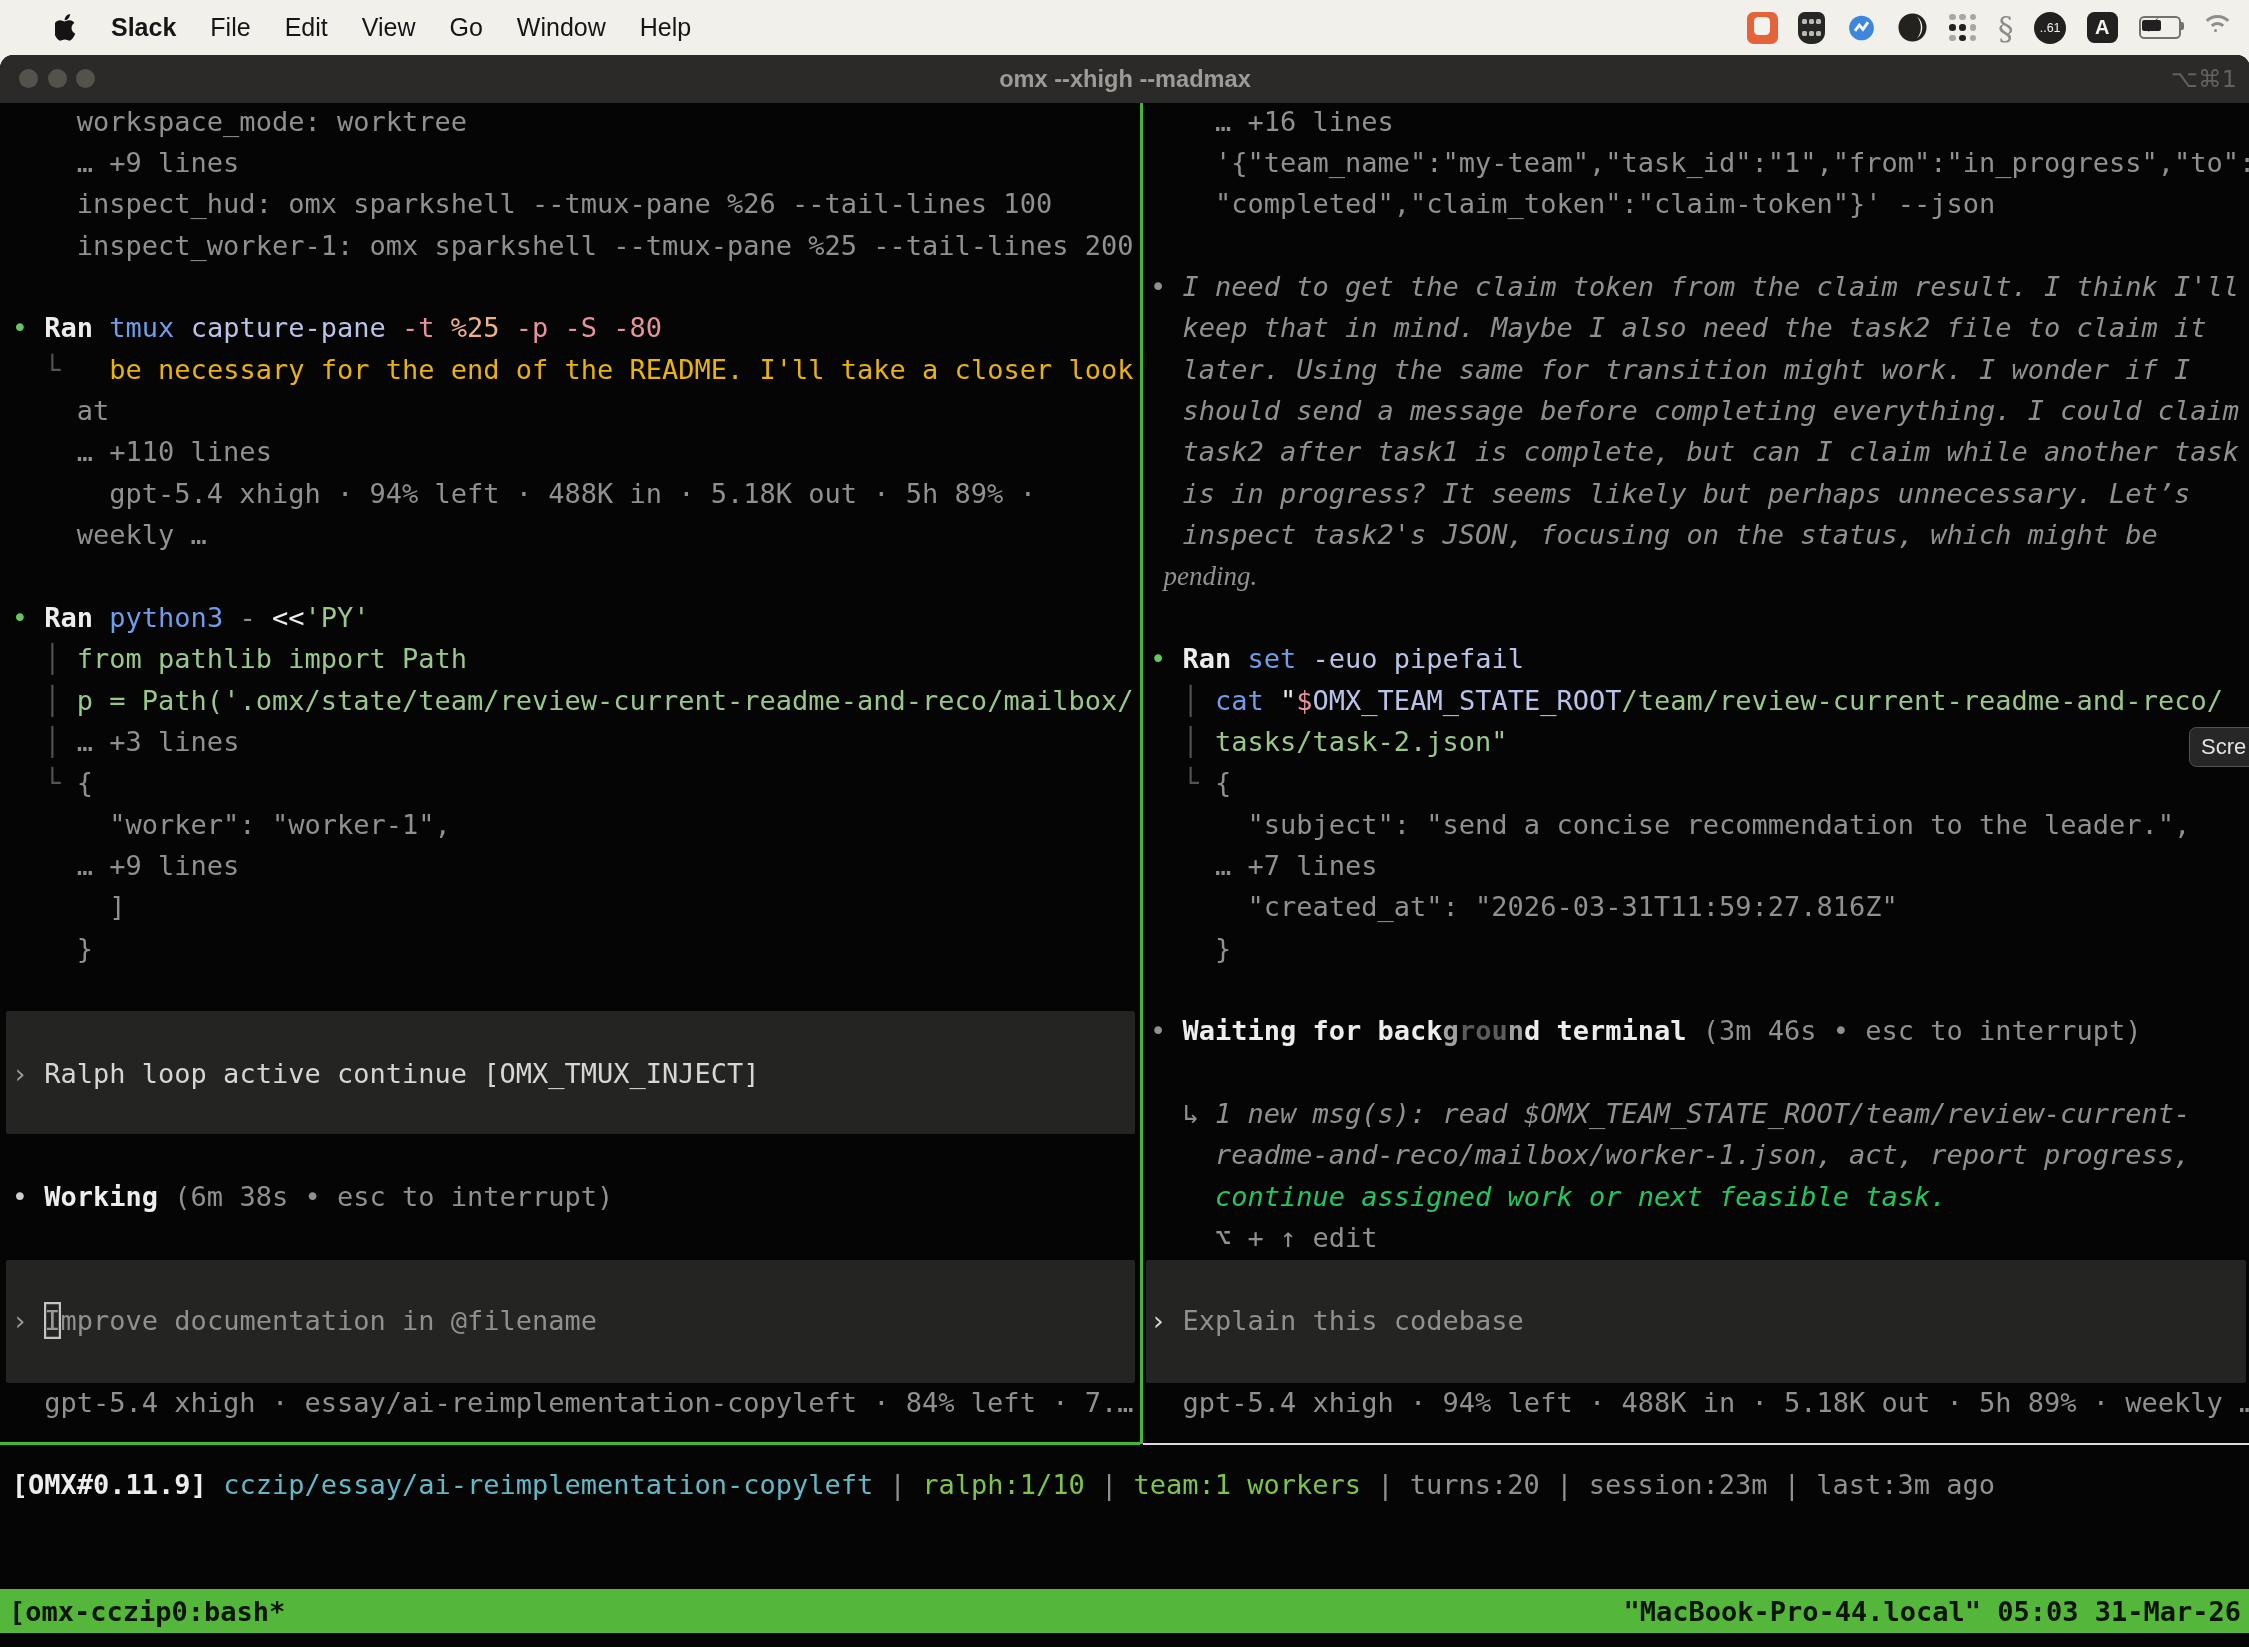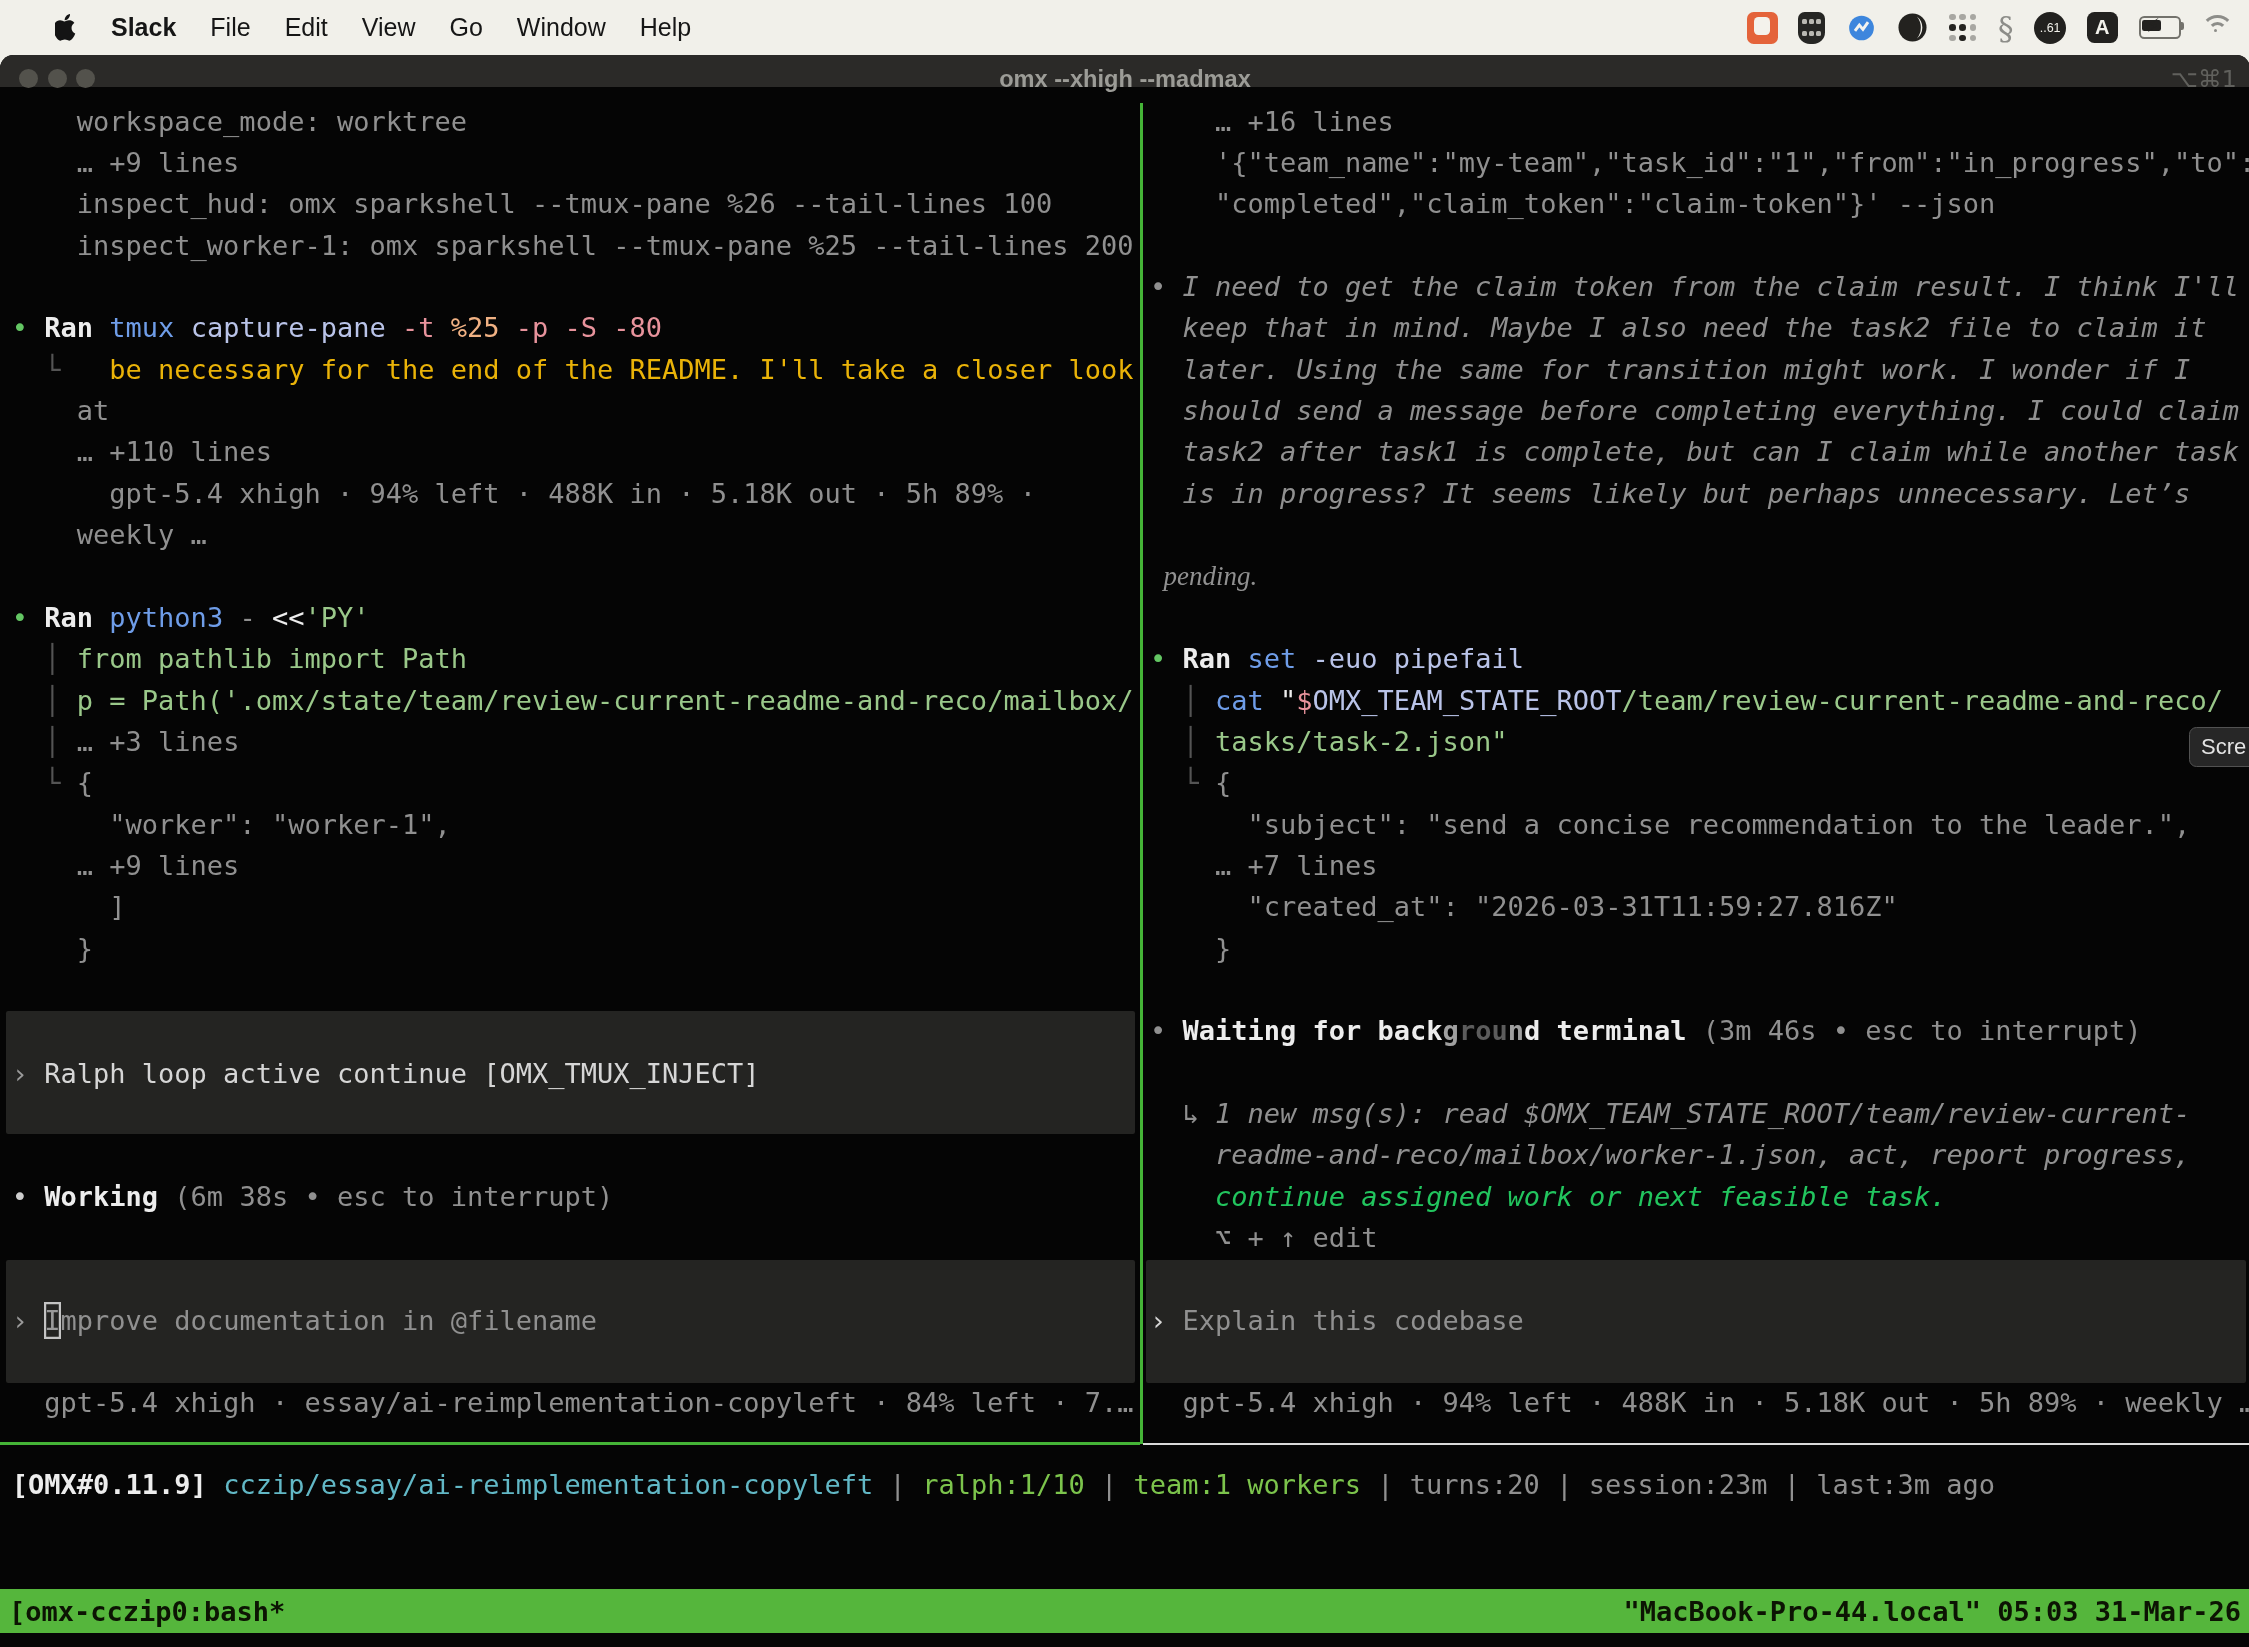--- a/index.html
+++ b/index.html
@@ -34,21 +34,21 @@
   .ic-batt b{position:absolute;left:5.9px;top:-4.4px;color:#22211f;font-size:19px;font-family:"DejaVu Sans",sans-serif;}
   .ic-batt i{position:absolute;right:-5.9px;top:4.4px;width:3.7px;height:7.4px;background:#73726c;border-radius:0 2.2px 2.2px 0;}
   .ic-wifi{position:relative;width:34px;height:25px;}
   .ic-wifi i{position:absolute;border:3.7px solid transparent;border-top-color:#8d8d89;border-radius:50%;}
   .ic-wifi .w1{left:0;top:0;width:26.6px;height:26.6px;}
   .ic-wifi .w2{left:6.6px;top:6.6px;width:13.3px;height:13.3px;}
   .ic-wifi .w3{left:12.5px;top:14px;width:3px;height:3px;background:#8d8d89;border:none;border-radius:50%;}
   
   .window{position:absolute;top:55px;left:0;width:2250px;height:1592px;background:#050505;
           border-radius:13.3px 13.3px 0 0;overflow:hidden;z-index:20;}
-  .titlebar{position:relative;height:32px;background:#2b2a28;}
+  .titlebar{position:relative;height:48px;background:#2b2a28;}
   .lights{position:absolute;left:19px;top:14px;display:flex;gap:9.6px;}
   .lights span{width:19px;height:19px;border-radius:50%;background:#53524c;}
   .wtitle{position:absolute;left:0;right:0;top:0;height:48px;line-height:48px;text-align:center;
           color:#9c9c97;font-size:23.6px;font-weight:700;font-family:"Liberation Sans","DejaVu Sans",sans-serif;}
   .wshort{position:absolute;right:13.3px;top:0;height:48px;line-height:48px;color:#61615d;font-size:23.6px;
           font-family:"DejaVu Sans",sans-serif;}
   .term{position:absolute;top:48px;left:0;width:2250px;height:1544px;background:#050505;overflow:hidden;}
   .t-line{position:absolute;white-space:pre;font-size:27px;line-height:41px;height:41px;color:#909090;z-index:4;}
   .t-line .it{font-style:italic;}
   .t-line .bd{font-weight:700;}
@@ -186,20 +186,21 @@
       <div class="t-line" style="left: 11.8px; top: 1361px;"><span class="bd" style="color: rgb(237, 237, 237);">[OMX#0.11.9] </span><span style="color: rgb(98, 184, 198);">cczip/essay/ai-reimplementation-copyleft</span><span style="color: rgb(144, 144, 144);"> | </span><span style="color: rgb(124, 196, 76);">ralph:1/10</span><span style="color: rgb(144, 144, 144);"> | </span><span style="color: rgb(124, 196, 76);">team:1 workers</span><span style="color: rgb(144, 144, 144);"> | </span><span style="color: rgb(144, 144, 144);">turns:20</span><span style="color: rgb(144, 144, 144);"> | </span><span style="color: rgb(144, 144, 144);">session:23m</span><span style="color: rgb(144, 144, 144);"> | </span><span style="color: rgb(144, 144, 144);">last:3m ago</span></div>
       <div class="t-line" style="left: 1150px; top: -2.2px;"><span style="color: rgb(144, 144, 144);">    … +16 lines</span></div>
       <div class="t-line" style="left: 1150px; top: 39px;"><span style="color: rgb(144, 144, 144);">    '{"team_name":"my-team","task_id":"1","from":"in_progress","to":</span></div>
       <div class="t-line" style="left: 1150px; top: 80px;"><span style="color: rgb(144, 144, 144);">    "completed","claim_token":"claim-token"}' --json</span></div>
       <div class="t-line" style="left: 1150px; top: 163px;"><span style="color: rgb(144, 144, 144);">• </span><span class="it" style="color: rgb(144, 144, 144);">I need to get the claim token from the claim result. I think I'll</span></div>
       <div class="t-line" style="left: 1150px; top: 204px;"><span class="it" style="color: rgb(144, 144, 144);">  keep that in mind. Maybe I also need the task2 file to claim it</span></div>
       <div class="t-line" style="left: 1150px; top: 287px;"><span class="it" style="color: rgb(144, 144, 144);">  should send a message before completing everything. I could claim</span></div>
       <div class="t-line" style="left: 1150px; top: 246px;"><span class="it" style="color: rgb(144, 144, 144);">  later. Using the same for transition might work. I wonder if I</span></div>
       <div class="t-line" style="left: 1150px; top: 328px;"><span class="it" style="color: rgb(144, 144, 144);">  task2 after task1 is complete, but can I claim while another task</span></div>
       <div class="t-line" style="left: 1150px; top: 370px;"><span class="it" style="color: rgb(144, 144, 144);">  is in progress? It seems likely but perhaps unnecessary. Let’s</span></div>
+      <div class="t-line" style="left: 1150px; top: 411px;"><span class="it" style="color: rgb(144, 144, 144);">  inspect task2's JSON, focusing on the status, which might be</span></div>
       <div class="t-line" style="left: 1150px; top: 452px;"><span class="it" style="color: rgb(144, 144, 144); font-family: Liberation Serif, serif;">  pending.</span></div>
       <div class="t-line" style="left: 1150px; top: 535px;"><span style="color: rgb(99, 198, 99);">• </span><span class="bd" style="color: rgb(237, 237, 237);">Ran </span><span style="color: rgb(111, 157, 232);">set </span><span style="color: rgb(185, 195, 232);">-euo pipefail</span></div>
       <div class="t-line" style="left: 1150px; top: 577px;"><span style="color: rgb(84, 84, 84);">  │ </span><span style="color: rgb(111, 157, 232);">cat </span><span style="color: rgb(237, 237, 237);">"</span><span style="color: rgb(232, 147, 156);">$</span><span style="color: rgb(185, 195, 232);">OMX_TEAM_STATE_ROOT</span><span style="color: rgb(154, 200, 138);">/team/review-current-readme-and-reco/</span></div>
       <div class="t-line" style="left: 1150px; top: 618px;"><span style="color: rgb(84, 84, 84);">  │ </span><span style="color: rgb(154, 200, 138);">tasks/task-2.json"</span></div>
       <div class="t-line" style="left: 1150px; top: 659px;"><span style="color: rgb(84, 84, 84);">  └ </span><span style="color: rgb(144, 144, 144);">{</span></div>
       <div class="t-line" style="left: 1150px; top: 701px;"><span style="color: rgb(144, 144, 144);">      "subject": "send a concise recommendation to the leader.",</span></div>
       <div class="t-line" style="left: 1150px; top: 742px;"><span style="color: rgb(144, 144, 144);">    … +7 lines</span></div>
       <div class="t-line" style="left: 1150px; top: 783px;"><span style="color: rgb(144, 144, 144);">      "created_at": "2026-03-31T11:59:27.816Z"</span></div>
       <div class="t-line" style="left: 1150px; top: 825px;"><span style="color: rgb(144, 144, 144);">    }</span></div>
       <div class="t-line" style="left: 1150px; top: 907px;"><span style="color: rgb(144, 144, 144);">• </span><span class="bd" style="color: rgb(237, 237, 237);">Waiting for back</span><span class="bd" style="color: rgb(160, 160, 160);">g</span><span class="bd" style="color: rgb(92, 92, 92);">rou</span><span class="bd" style="color: rgb(160, 160, 160);">n</span><span class="bd" style="color: rgb(237, 237, 237);">d terminal </span><span style="color: rgb(144, 144, 144);">(3m 46s • esc to interrupt)</span></div>

